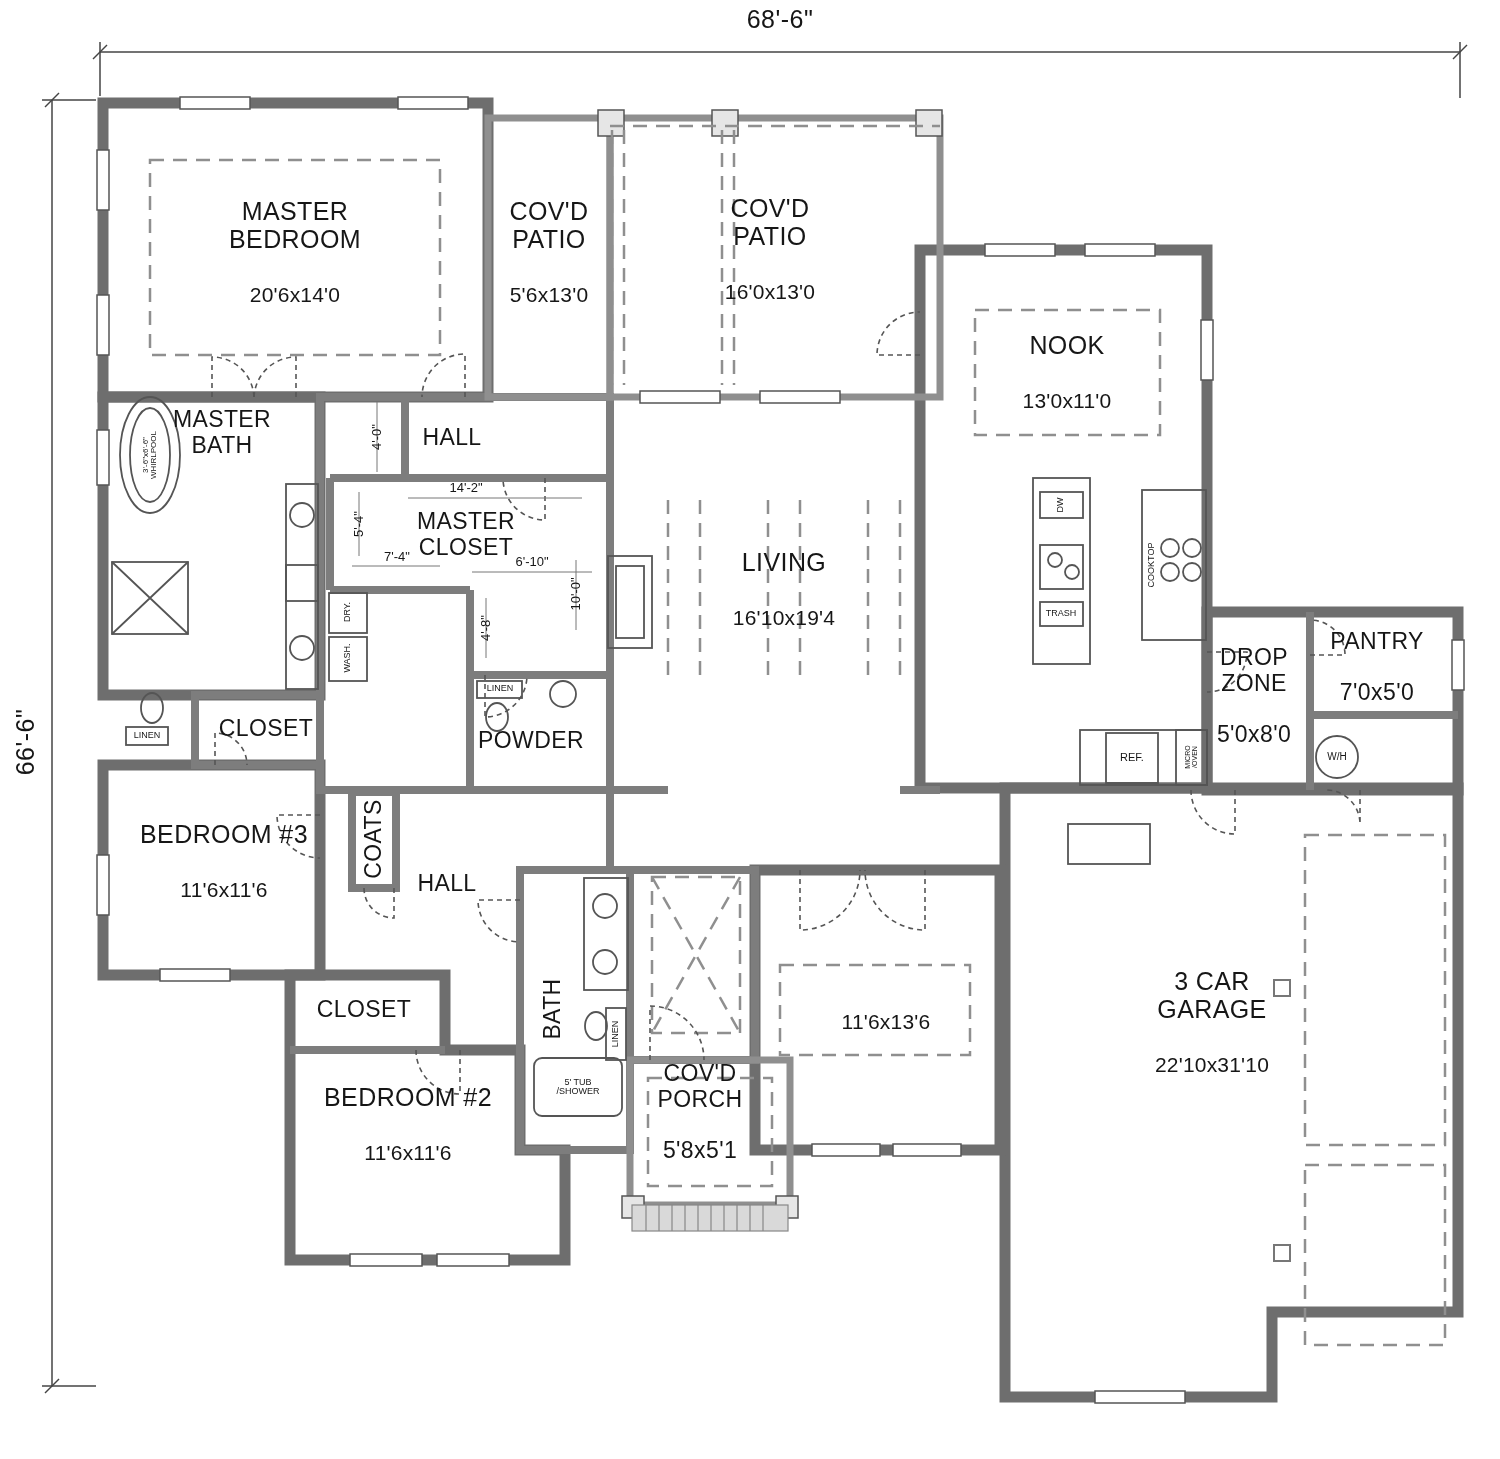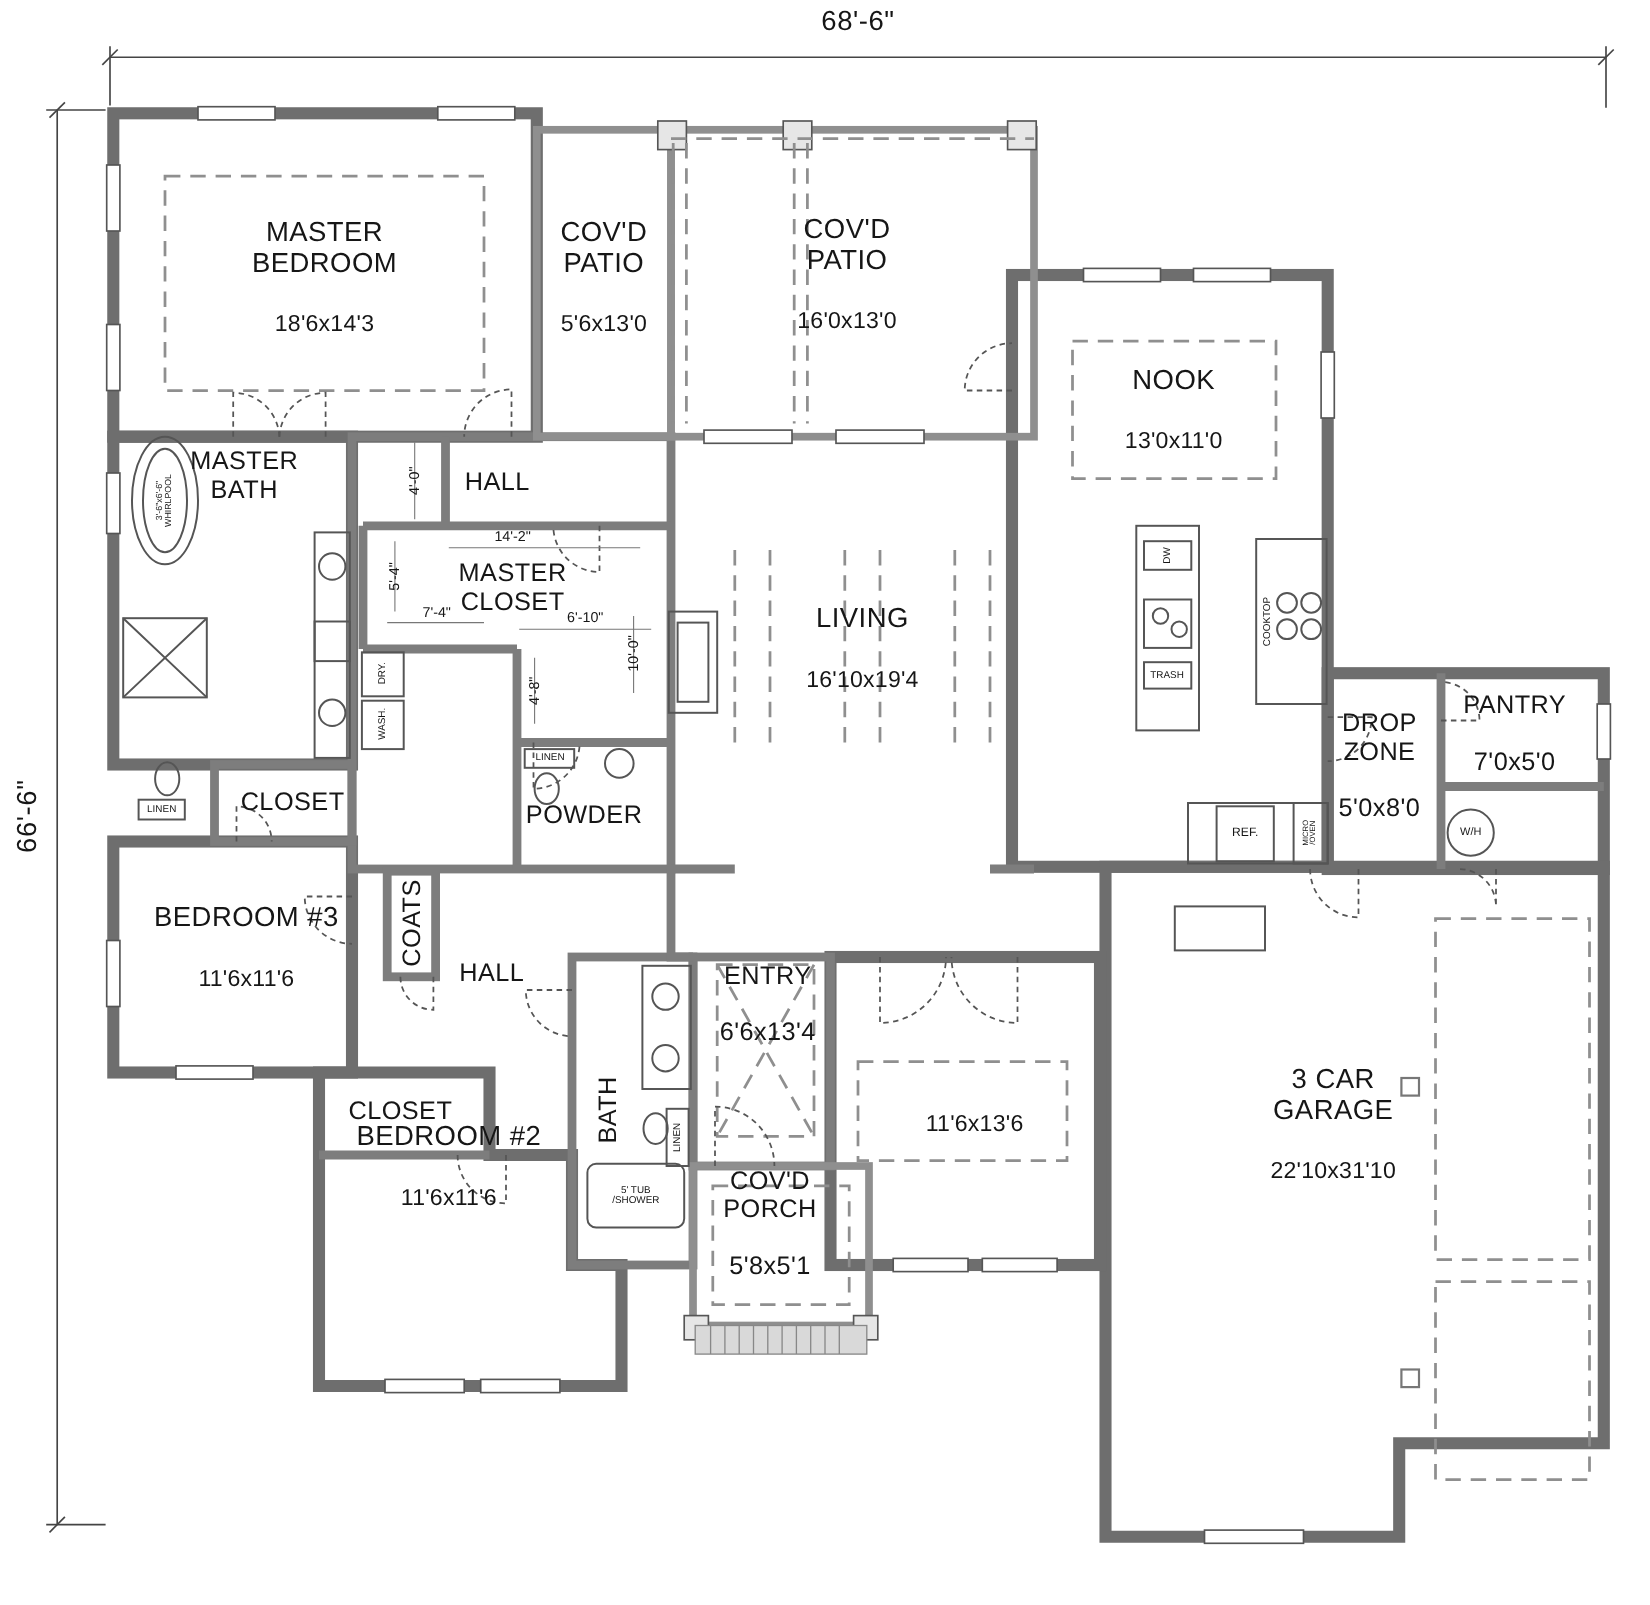--- a/index.html
+++ b/index.html
@@ -187,21 +187,21 @@
       <path fill="none" d="M646,1205v26m13,-26v26m13,-26v26m13,-26v26m13,-26v26m13,-26v26m13,-26v26m13,-26v26m13,-26v26m13,-26v26"></path>
     </g>
   </svg>
 
   <div class="lbl dim-main" style="left:780px;top:19px">68'-6"</div>
   <div class="lbl dim-main vert" style="left:25px;top:742px">66'-6"</div>
 
   <div class="lbl room" style="left:295px;top:252px">
     <div>MASTER
 BEDROOM</div>
-    <div class="dims">18'6x14'3</div>
+    <div class="dims">20'6x14'0</div>
   </div>
 
   <div class="lbl room" style="left:549px;top:252px">
     <div>COV'D
 PATIO</div>
     <div class="dims">5'6x13'0</div>
   </div>
 
   <div class="lbl room" style="left:770px;top:249px">
     <div>COV'D
@@ -260,44 +260,40 @@
   </div>
 
   <div class="lbl room-sm vert" style="left:374px;top:839px">
     <div>COATS</div>
   </div>
 
   <div class="lbl room-sm" style="left:447px;top:884px">
     <div>HALL</div>
   </div>
 
-  <div class="lbl room-sm" style="left:698px;top:913px">
-    <div>ENTRY</div>
-    <div class="dims">6'6x13'4</div>
-  </div>
 
   <div class="lbl room" style="left:886px;top:1021px">
     <div class="dims">11'6x13'6</div>
   </div>
 
   <div class="lbl room" style="left:1212px;top:1022px">
     <div>3 CAR
 GARAGE</div>
     <div class="dims">22'10x31'10</div>
   </div>
 
   <div class="lbl room-sm" style="left:364px;top:1010px">
     <div>CLOSET</div>
   </div>
 
   <div class="lbl room-sm vert" style="left:553px;top:1009px">
     <div>BATH</div>
   </div>
 
-  <div class="lbl room" style="left:408px;top:1060px">
+  <div class="lbl room" style="left:408px;top:1124px">
     <div>BEDROOM #2</div>
     <div class="dims">11'6x11'6</div>
   </div>
 
   <div class="lbl room-sm" style="left:700px;top:1112px">
     <div>COV'D
 PORCH</div>
     <div class="dims">5'8x5'1</div>
   </div>
 

